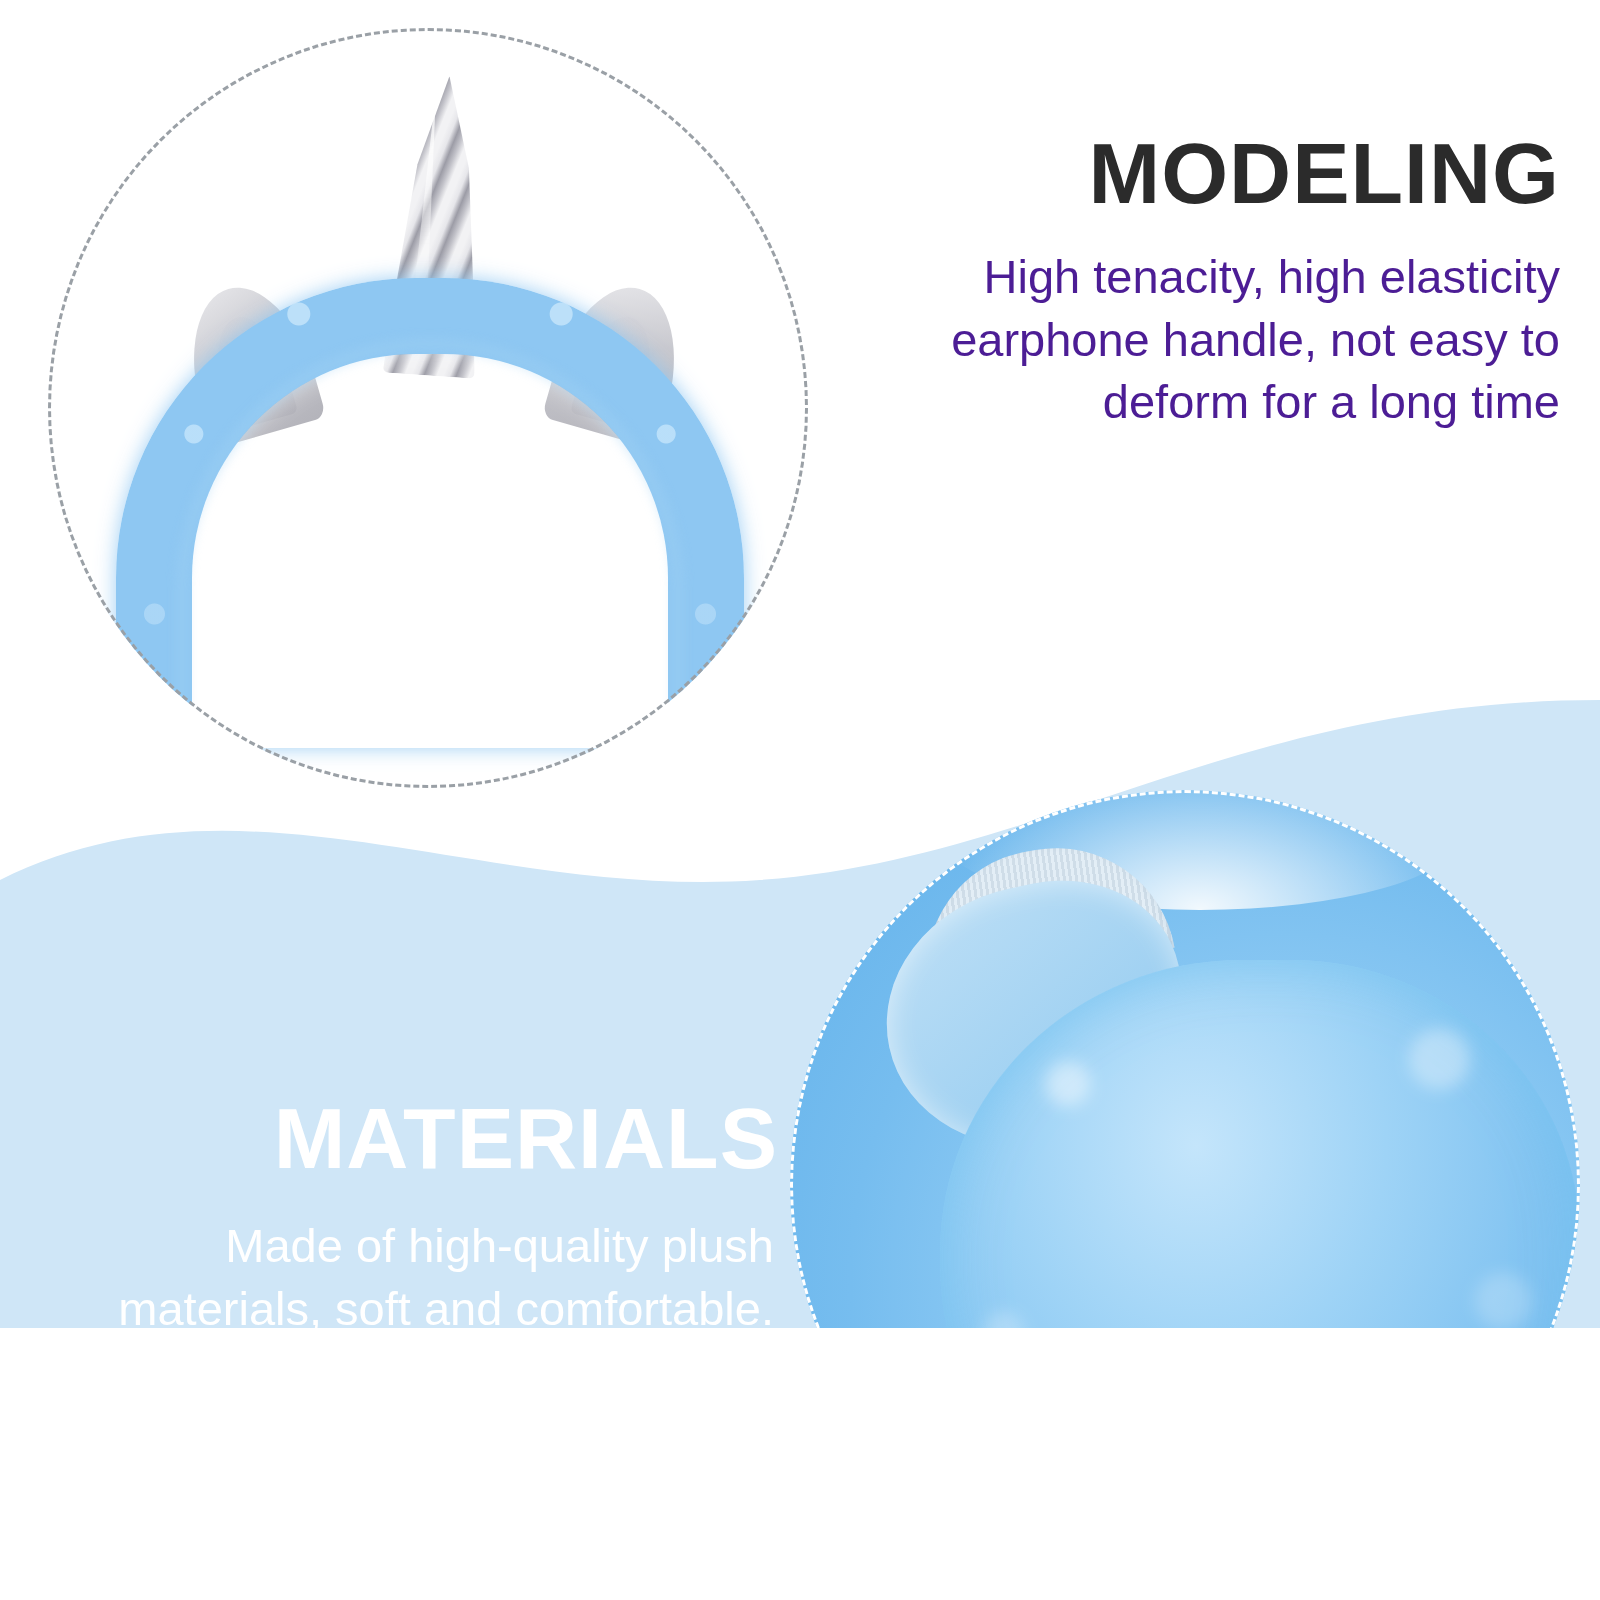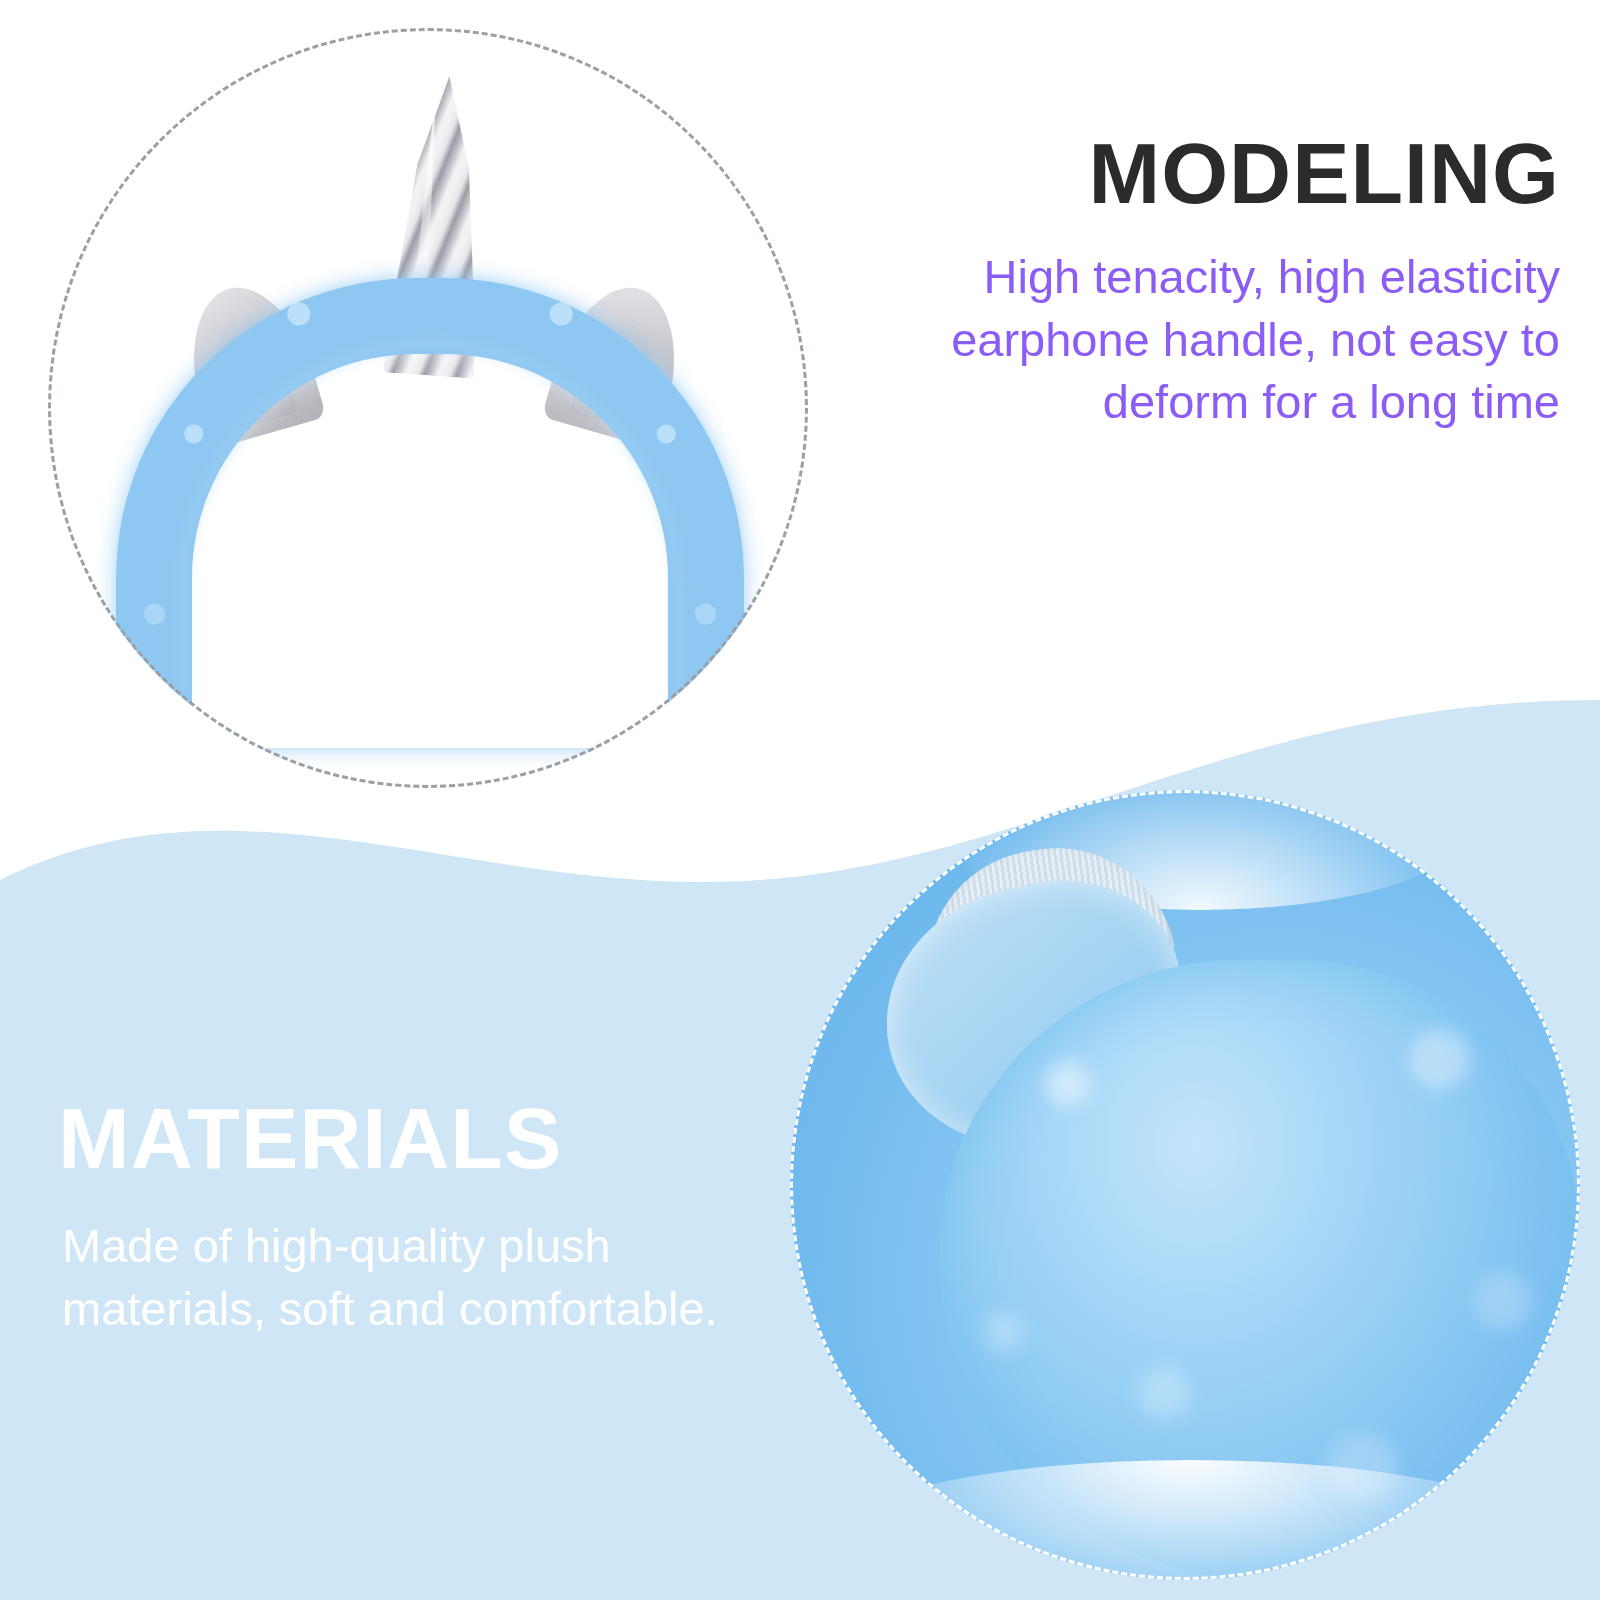--- a/index.html
+++ b/index.html
@@ -10,21 +10,21 @@
   body {
     width: 1600px;
     height: 1600px;
     overflow: hidden;
     font-family: "Liberation Sans", sans-serif;
   }
 
   .page {
     position: relative;
     width: 1600px;
-    height: 1600px;
+    height: 1328px;
     background: #ffffff;
     overflow: hidden;
   }
 
   
   .bg-blue {
     position: absolute;
     left: 0;
     top: 0;
     width: 1600px;
@@ -169,33 +169,33 @@
     line-height: 1;
     font-weight: 700;
     letter-spacing: 1px;
     color: #2b2b2b;
     margin: 0 0 30px 0;
     white-space: nowrap;
   }
   .modeling-body {
     font-size: 47px;
     line-height: 1.33;
-    color: #8b5cf6;
+    color: #4c1d95;
     margin: 0;
     font-weight: 400;
   }
 
   
   .materials-block {
     position: absolute;
     left: 58px;
     top: 1095px;
     width: 720px;
     z-index: 5;
-    text-align: left;
+    text-align: right;
   }
   .materials-title {
     font-size: 86px;
     line-height: 1;
     font-weight: 700;
     letter-spacing: 1px;
     color: #ffffff;
     margin: 0 0 34px 0;
     white-space: nowrap;
   }

